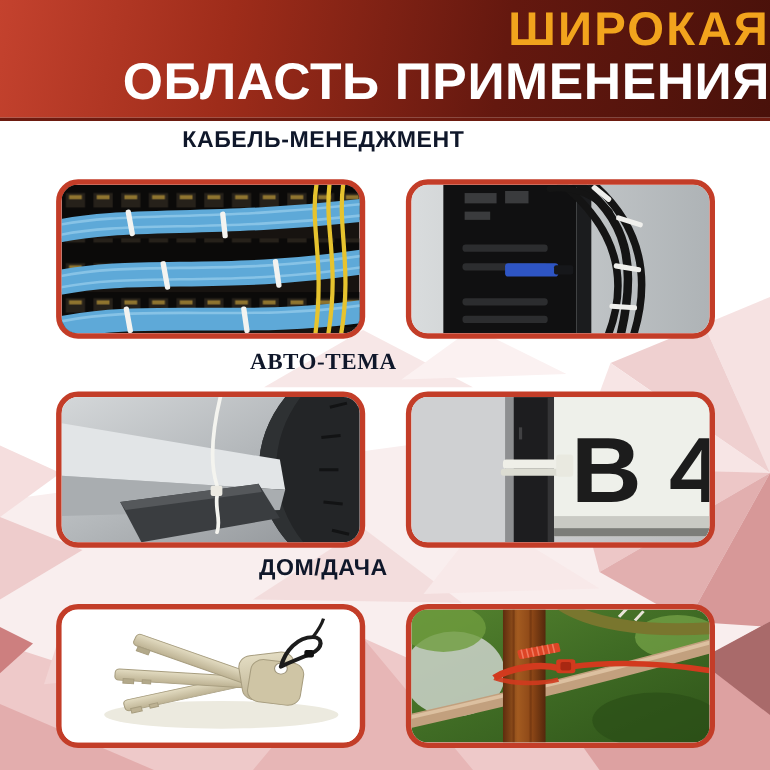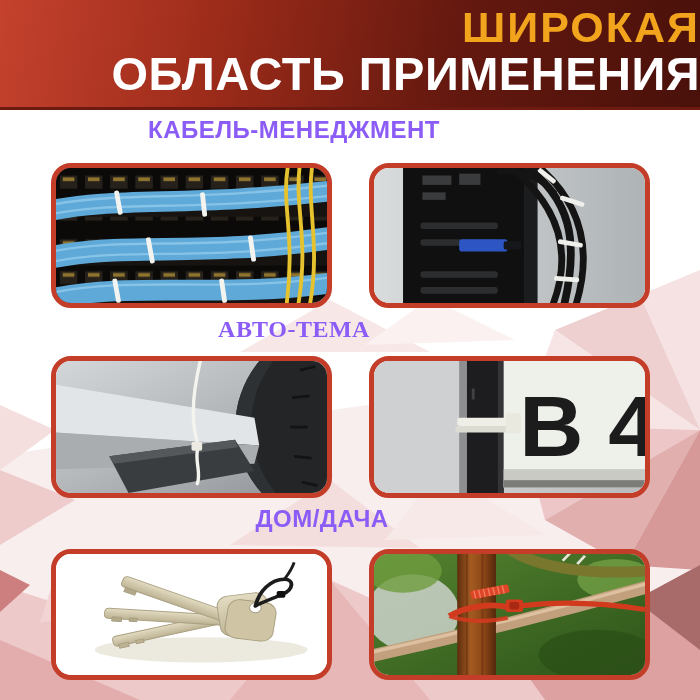--- a/index.html
+++ b/index.html
@@ -7,22 +7,22 @@
        font-family:"Liberation Sans",sans-serif;}
   .bg-svg{position:absolute;left:0;top:0;width:700px;height:700px;}
   .header{position:absolute;left:0;top:0;width:700px;height:107px;
           background:linear-gradient(100deg,#c4422e 0%,#9e2c1a 30%,#64180f 65%,#49110a 100%);
           border-bottom:3px solid #6d1b10;text-align:right;box-sizing:content-box;}
   .title1{margin:0;padding-top:6px;font-size:43px;line-height:1.0;font-weight:800;
           color:#f2a41d;letter-spacing:2px;}
   .title2{margin:0;padding-top:1px;font-size:47px;line-height:1.0;font-weight:800;
           color:#ffffff;letter-spacing:0.5px;}
   .section-title{position:absolute;left:0;width:588px;text-align:center;margin:0;
-          font-size:24px;font-weight:800;color:#8b5cf6;letter-spacing:0.5px;}
-  #sec1{top:116px;} #sec2{top:316px;font-family:Liberation Serif, serif;} #sec3{top:505px;margin-left:28px;}
+          font-size:21px;font-weight:800;color:#0f172a;letter-spacing:0.5px;}
+  #sec1{top:116px;} #sec2{top:316px;font-family:Liberation Serif, serif;} #sec3{top:505px;}
   .photo{position:absolute;border:5px solid #c33d28;border-radius:20px;overflow:hidden;
          background:#fff;box-sizing:border-box;}
   .photo svg{display:block;width:100%;height:100%;}
   .p-r1{top:163px;height:145px;} .p-r2{top:356px;height:142px;} .p-r3{top:549px;height:131px;}
   .p-left{left:51px;width:281px;} .p-right{left:369px;width:281px;}
   .plate-text{font-family:"Liberation Sans",sans-serif;font-weight:bold;}
 </style>
 </head>
 <body>
 

